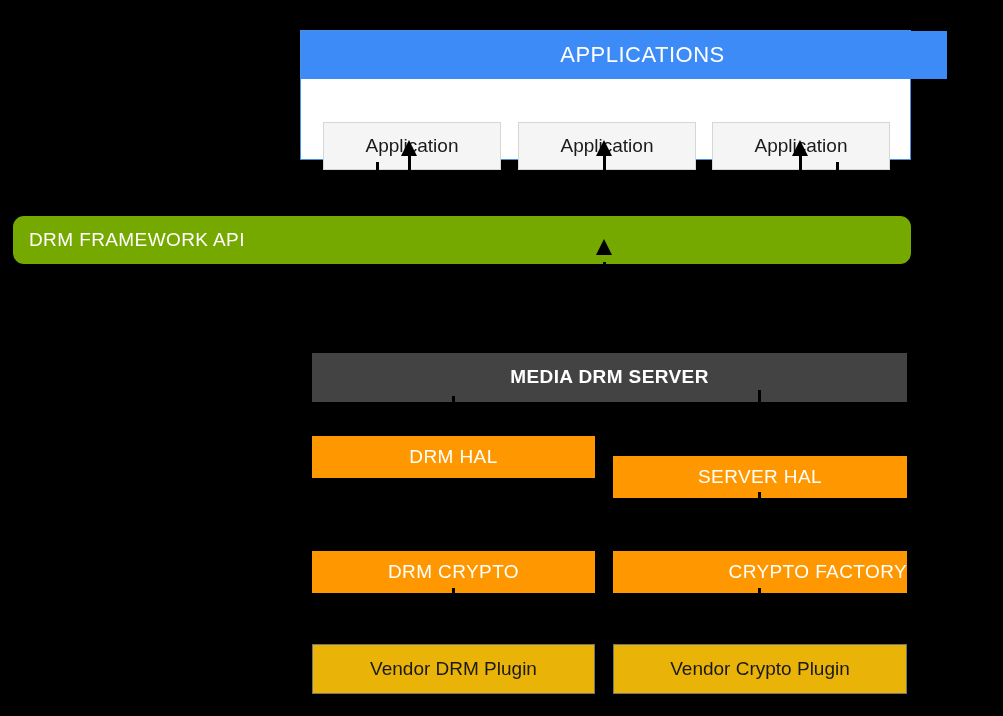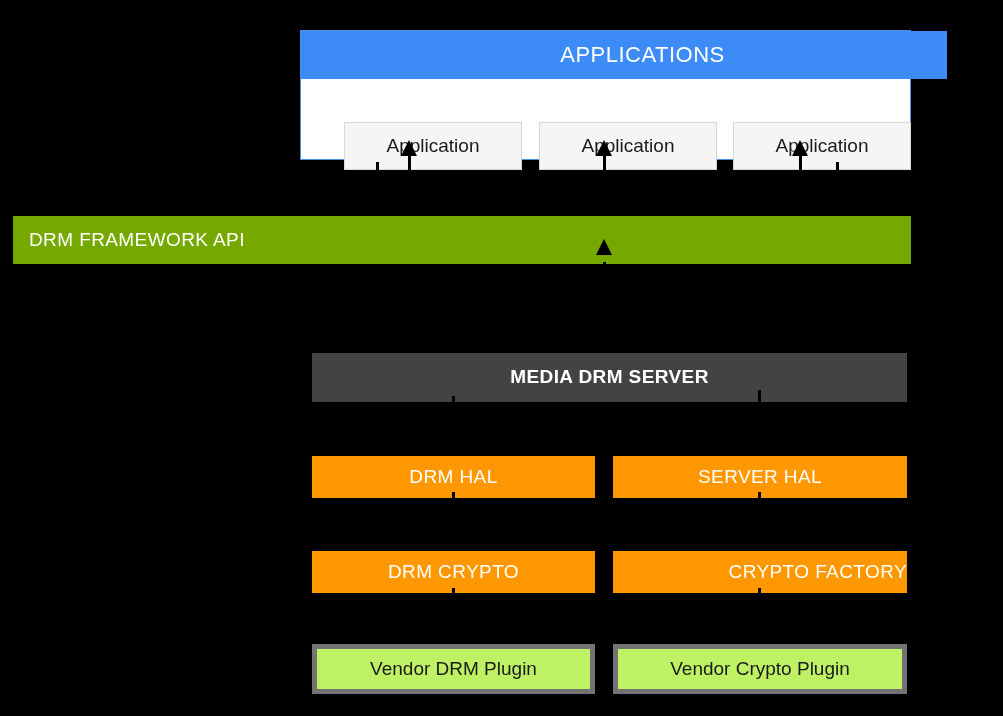--- a/index.html
+++ b/index.html
@@ -60,35 +60,35 @@
 
   
   .app-box {
     background: #f5f5f5;
     border: 1px solid #d3d8d3;
     color: #1a1a1a;
     font-size: 19px;
     font-weight: 400;
     height: 48px;
     top: 91px;
-    margin-left: 21px;
   }
 
   
   .framework-bar {
     left: 13px;
     top: 216px;
     width: 898px;
     height: 48px;
     background: #76a900;
     color: #ffffff;
     justify-content: flex-start;
     padding-left: 16px;
     font-size: 19px;
     letter-spacing: 0.4px;
+    border-radius: 11px;
   }
 
   
   .server-bar {
     left: 312px;
     top: 353px;
     width: 595px;
     height: 49px;
     background: #434343;
     color: #ffffff;
@@ -101,22 +101,22 @@
   .orange-box {
     background: #ff9800;
     color: #ffffff;
     font-size: 19px;
     letter-spacing: 0.4px;
     height: 42px;
   }
 
   
   .plugin-box {
-    background: #bef264;
-    border: 5px solid #737373;
+    background: #eab308;
+    border: 1px solid #737373;
     color: #1a1a1a;
     font-size: 19px;
     height: 50px;
   }
 
   
   .connector {
     position: absolute;
     background: #000000;
     width: 3px;
@@ -181,21 +181,21 @@
   <div class="connector" style="left:603px; top:262px; height:95px;"></div>
   <div class="arrowhead up" style="left:596px; top:239px;"></div>
 
   <div class="node server-bar">
     <span>MEDIA DRM SERVER</span>
   </div>
 
   <div class="connector" style="left:452px; top:396px; height:62px;"></div>
   <div class="connector" style="left:758px; top:390px; height:68px;"></div>
 
-  <div class="node orange-box" style="left:312px; top:456px; width:283px;">
+  <div class="node orange-box" style="left:312px; top:436px; width:283px;">
     <span>DRM HAL</span>
   </div>
 
   <div class="node orange-box" style="left:613px; top:456px; width:294px;">
     <span>SERVER HAL</span>
   </div>
 
   <div class="connector" style="left:452px; top:492px; height:62px;"></div>
   <div class="connector" style="left:758px; top:492px; height:62px;"></div>
 

